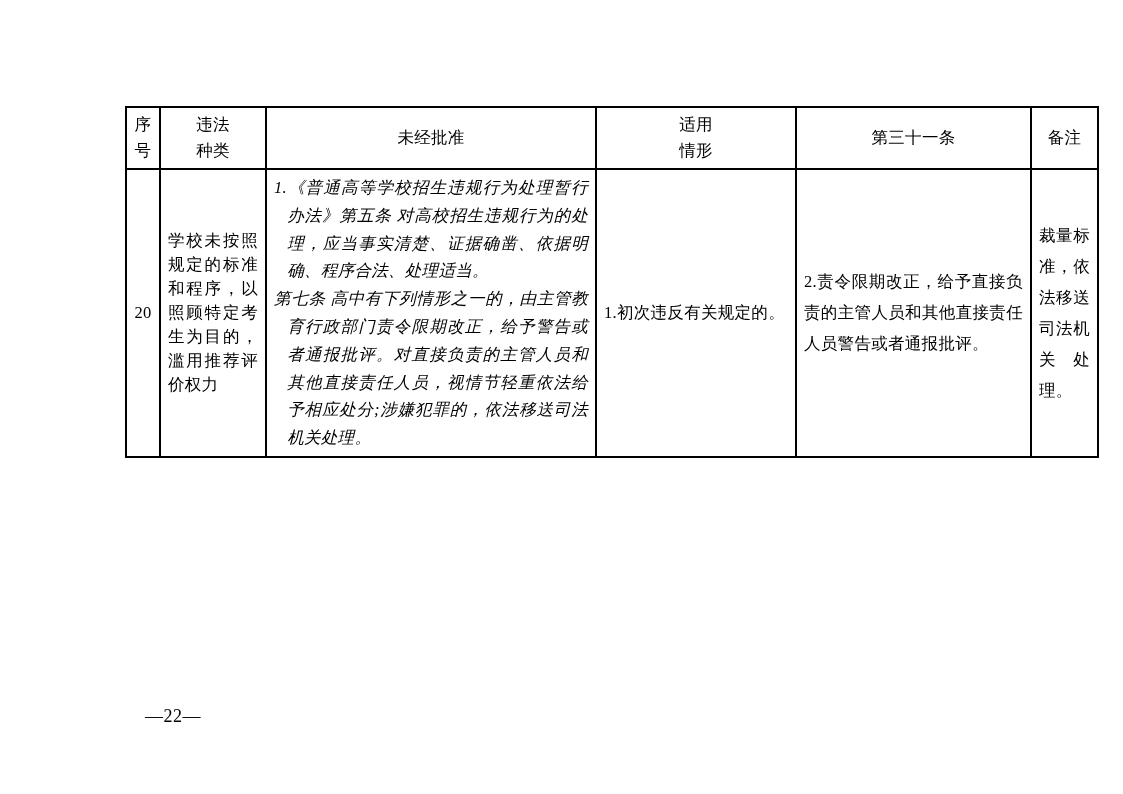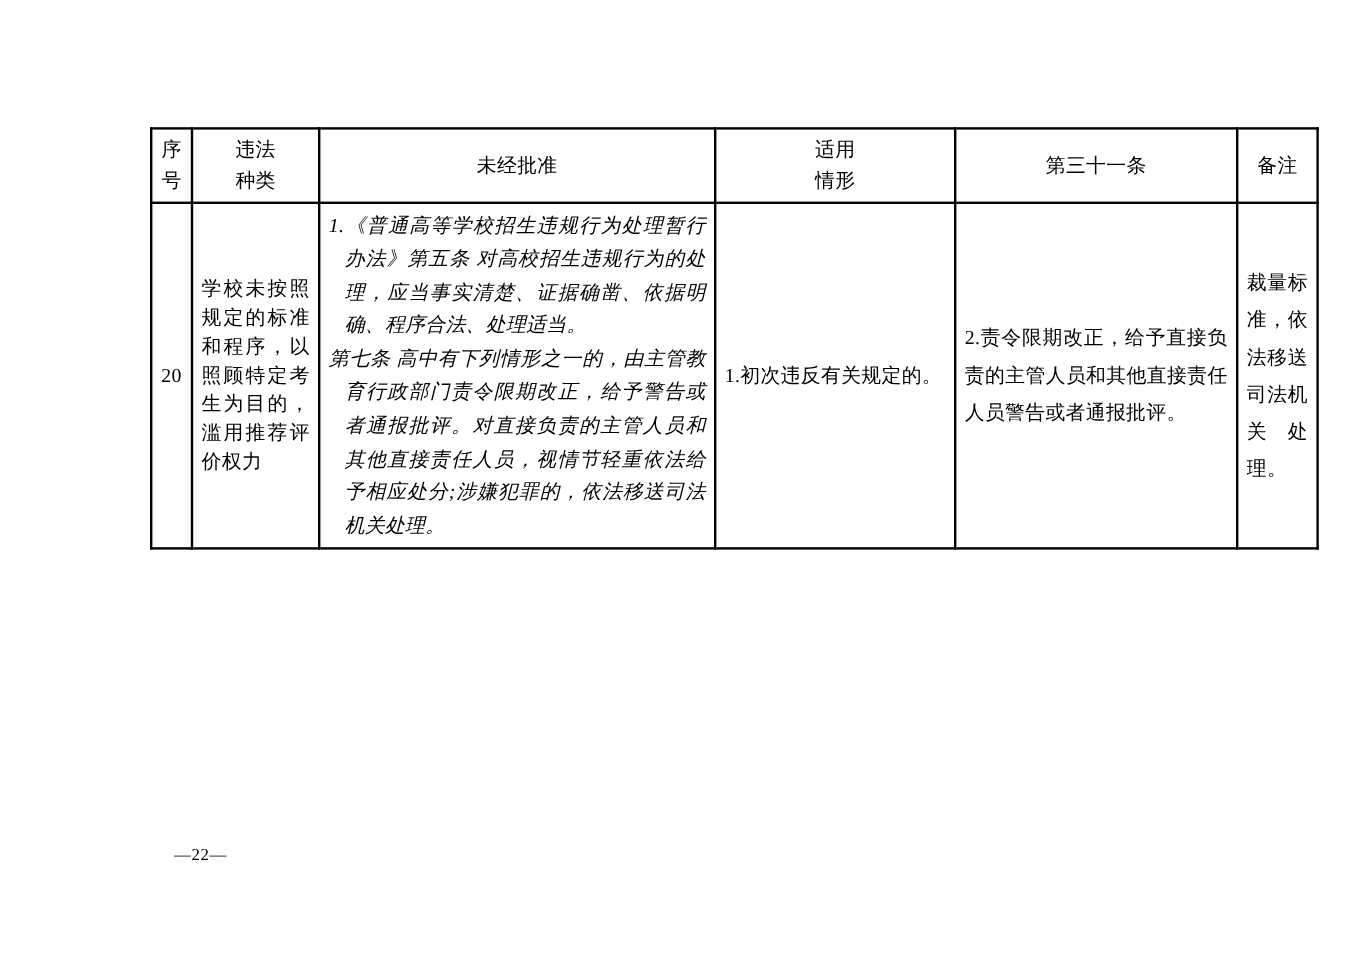--- a/index.html
+++ b/index.html
@@ -83,21 +83,21 @@
   td.remark-cell {
     vertical-align: middle;
     text-align: justify;
     line-height: 31px;
     padding: 4px 7px;
   }
   .page-number {
     position: absolute;
     left: 145px;
     top: 706px;
-    font-size: 14px;
+    font-size: 18px;
     letter-spacing: 0.5px;
   }
 </style>
 </head>
 <body>
 
 <div class="page">
 
   <table class="doc-table">
     <colgroup>

